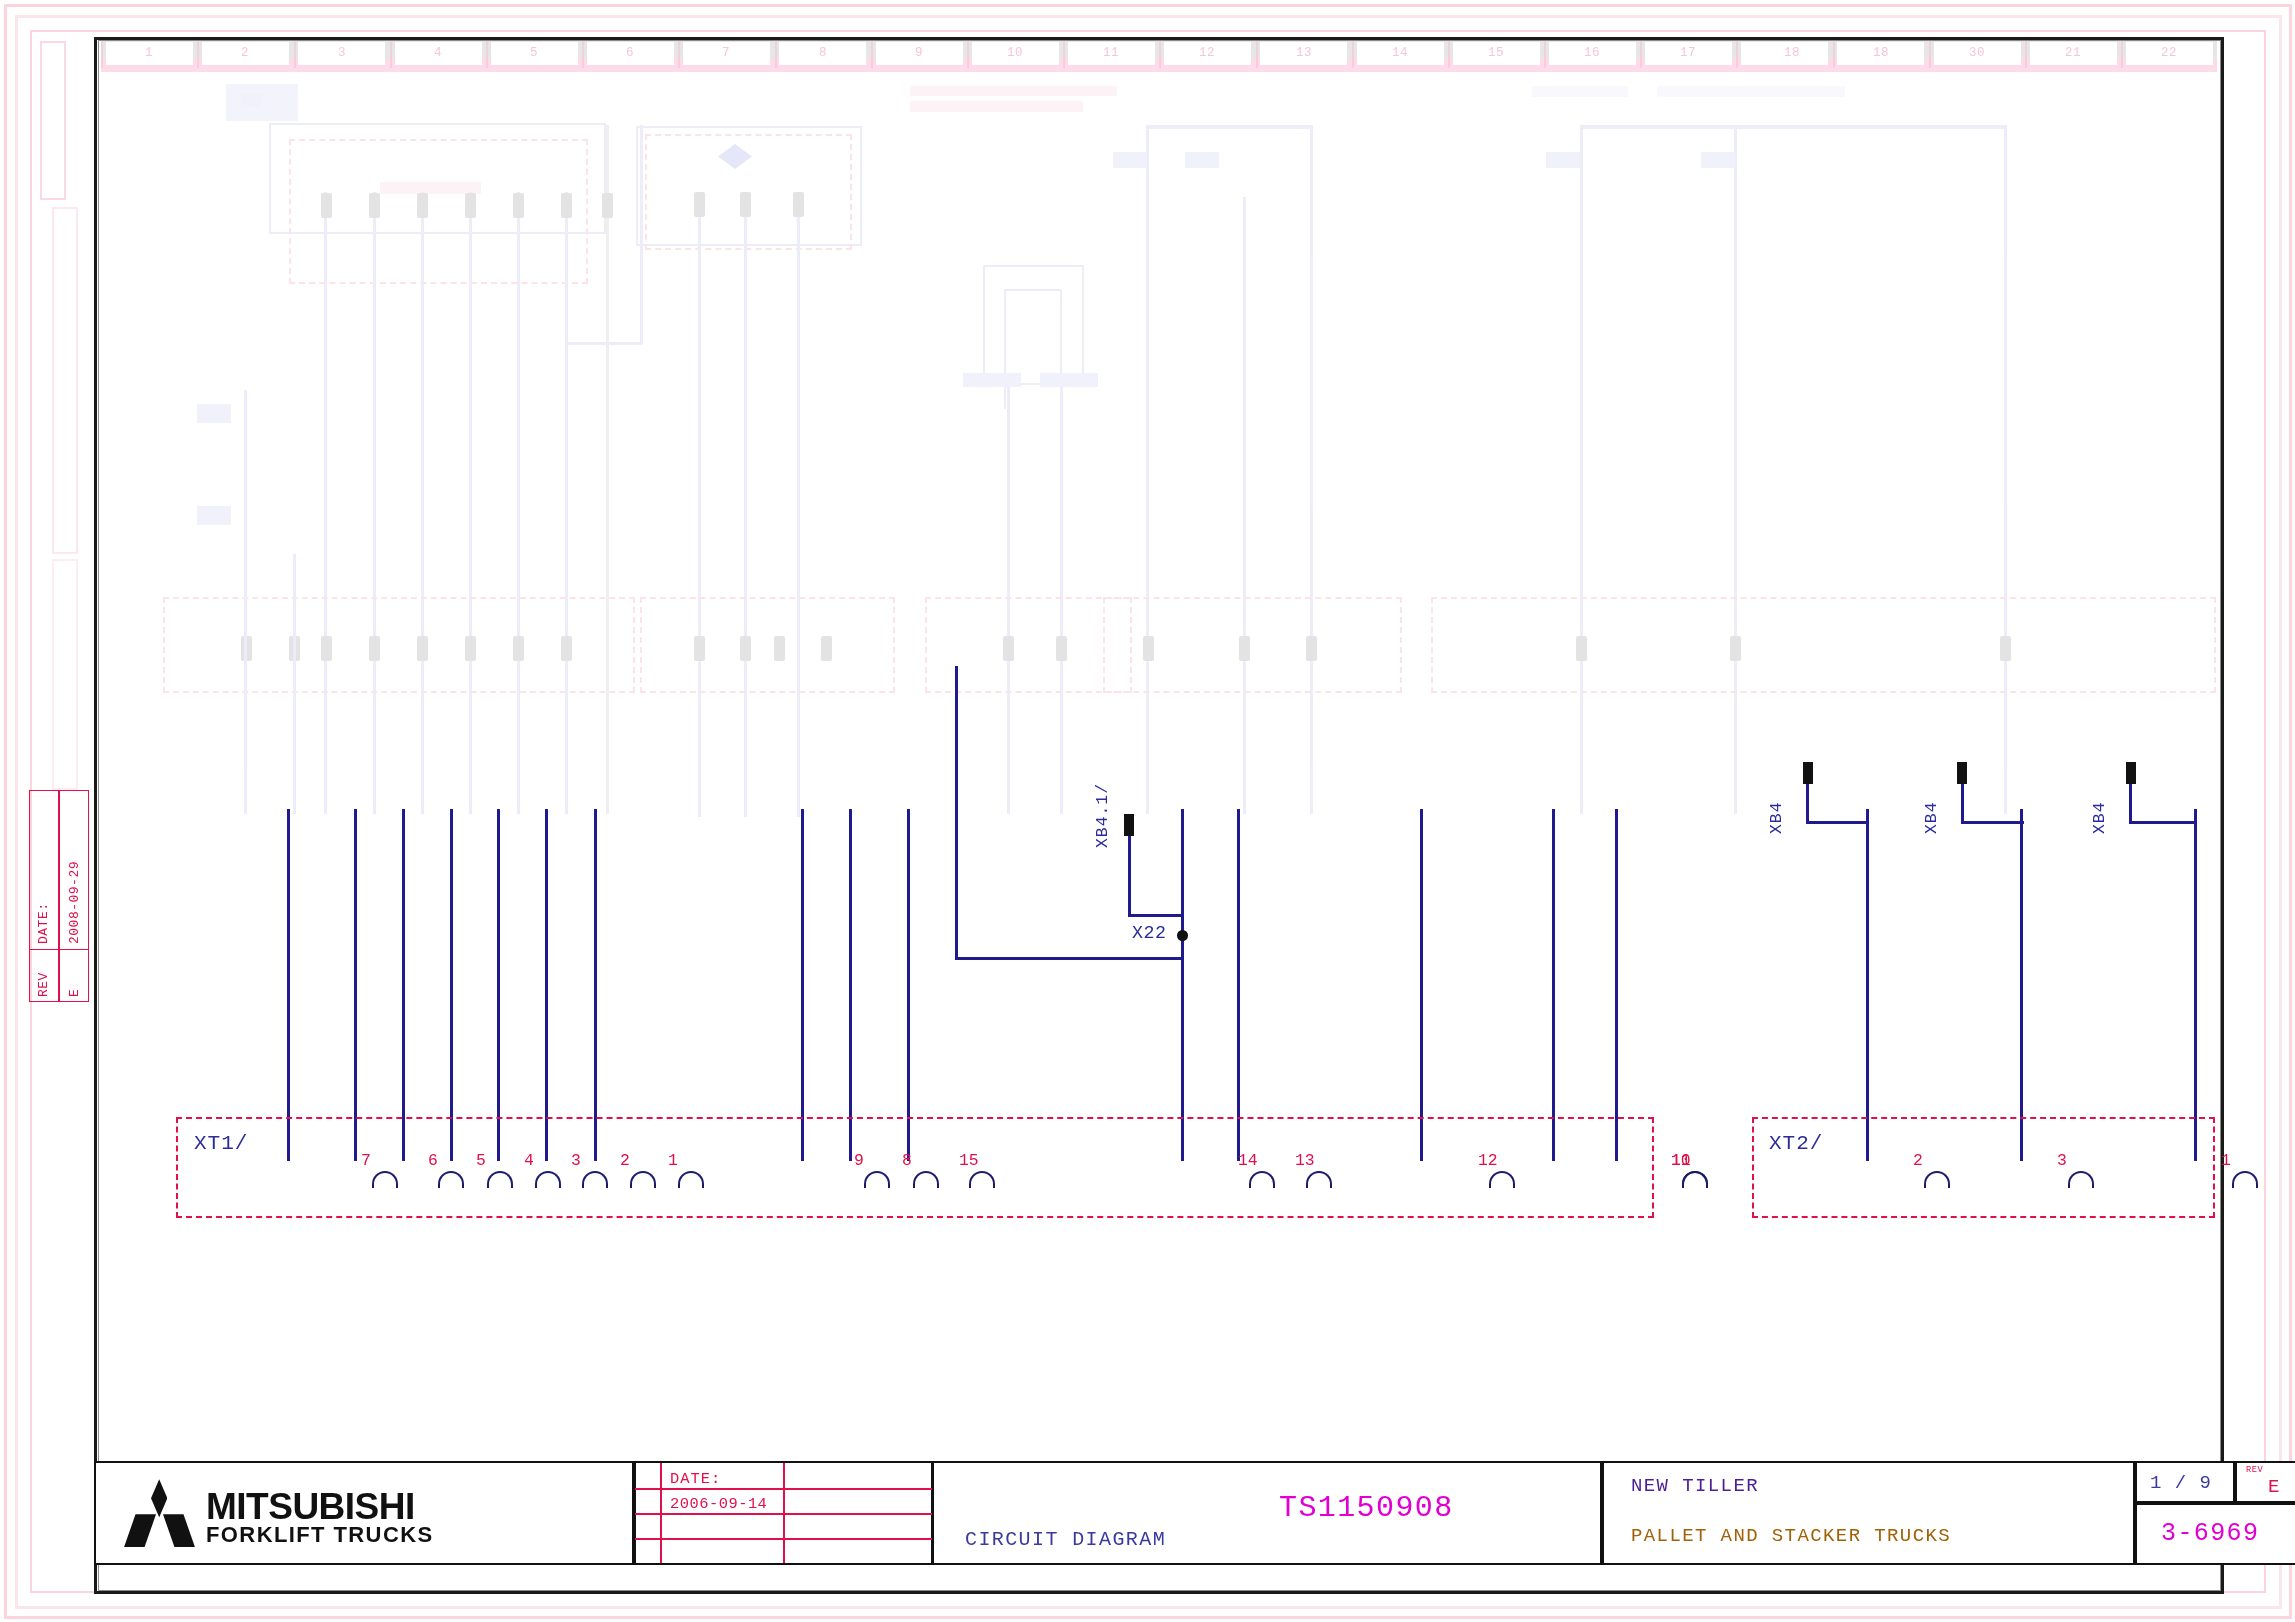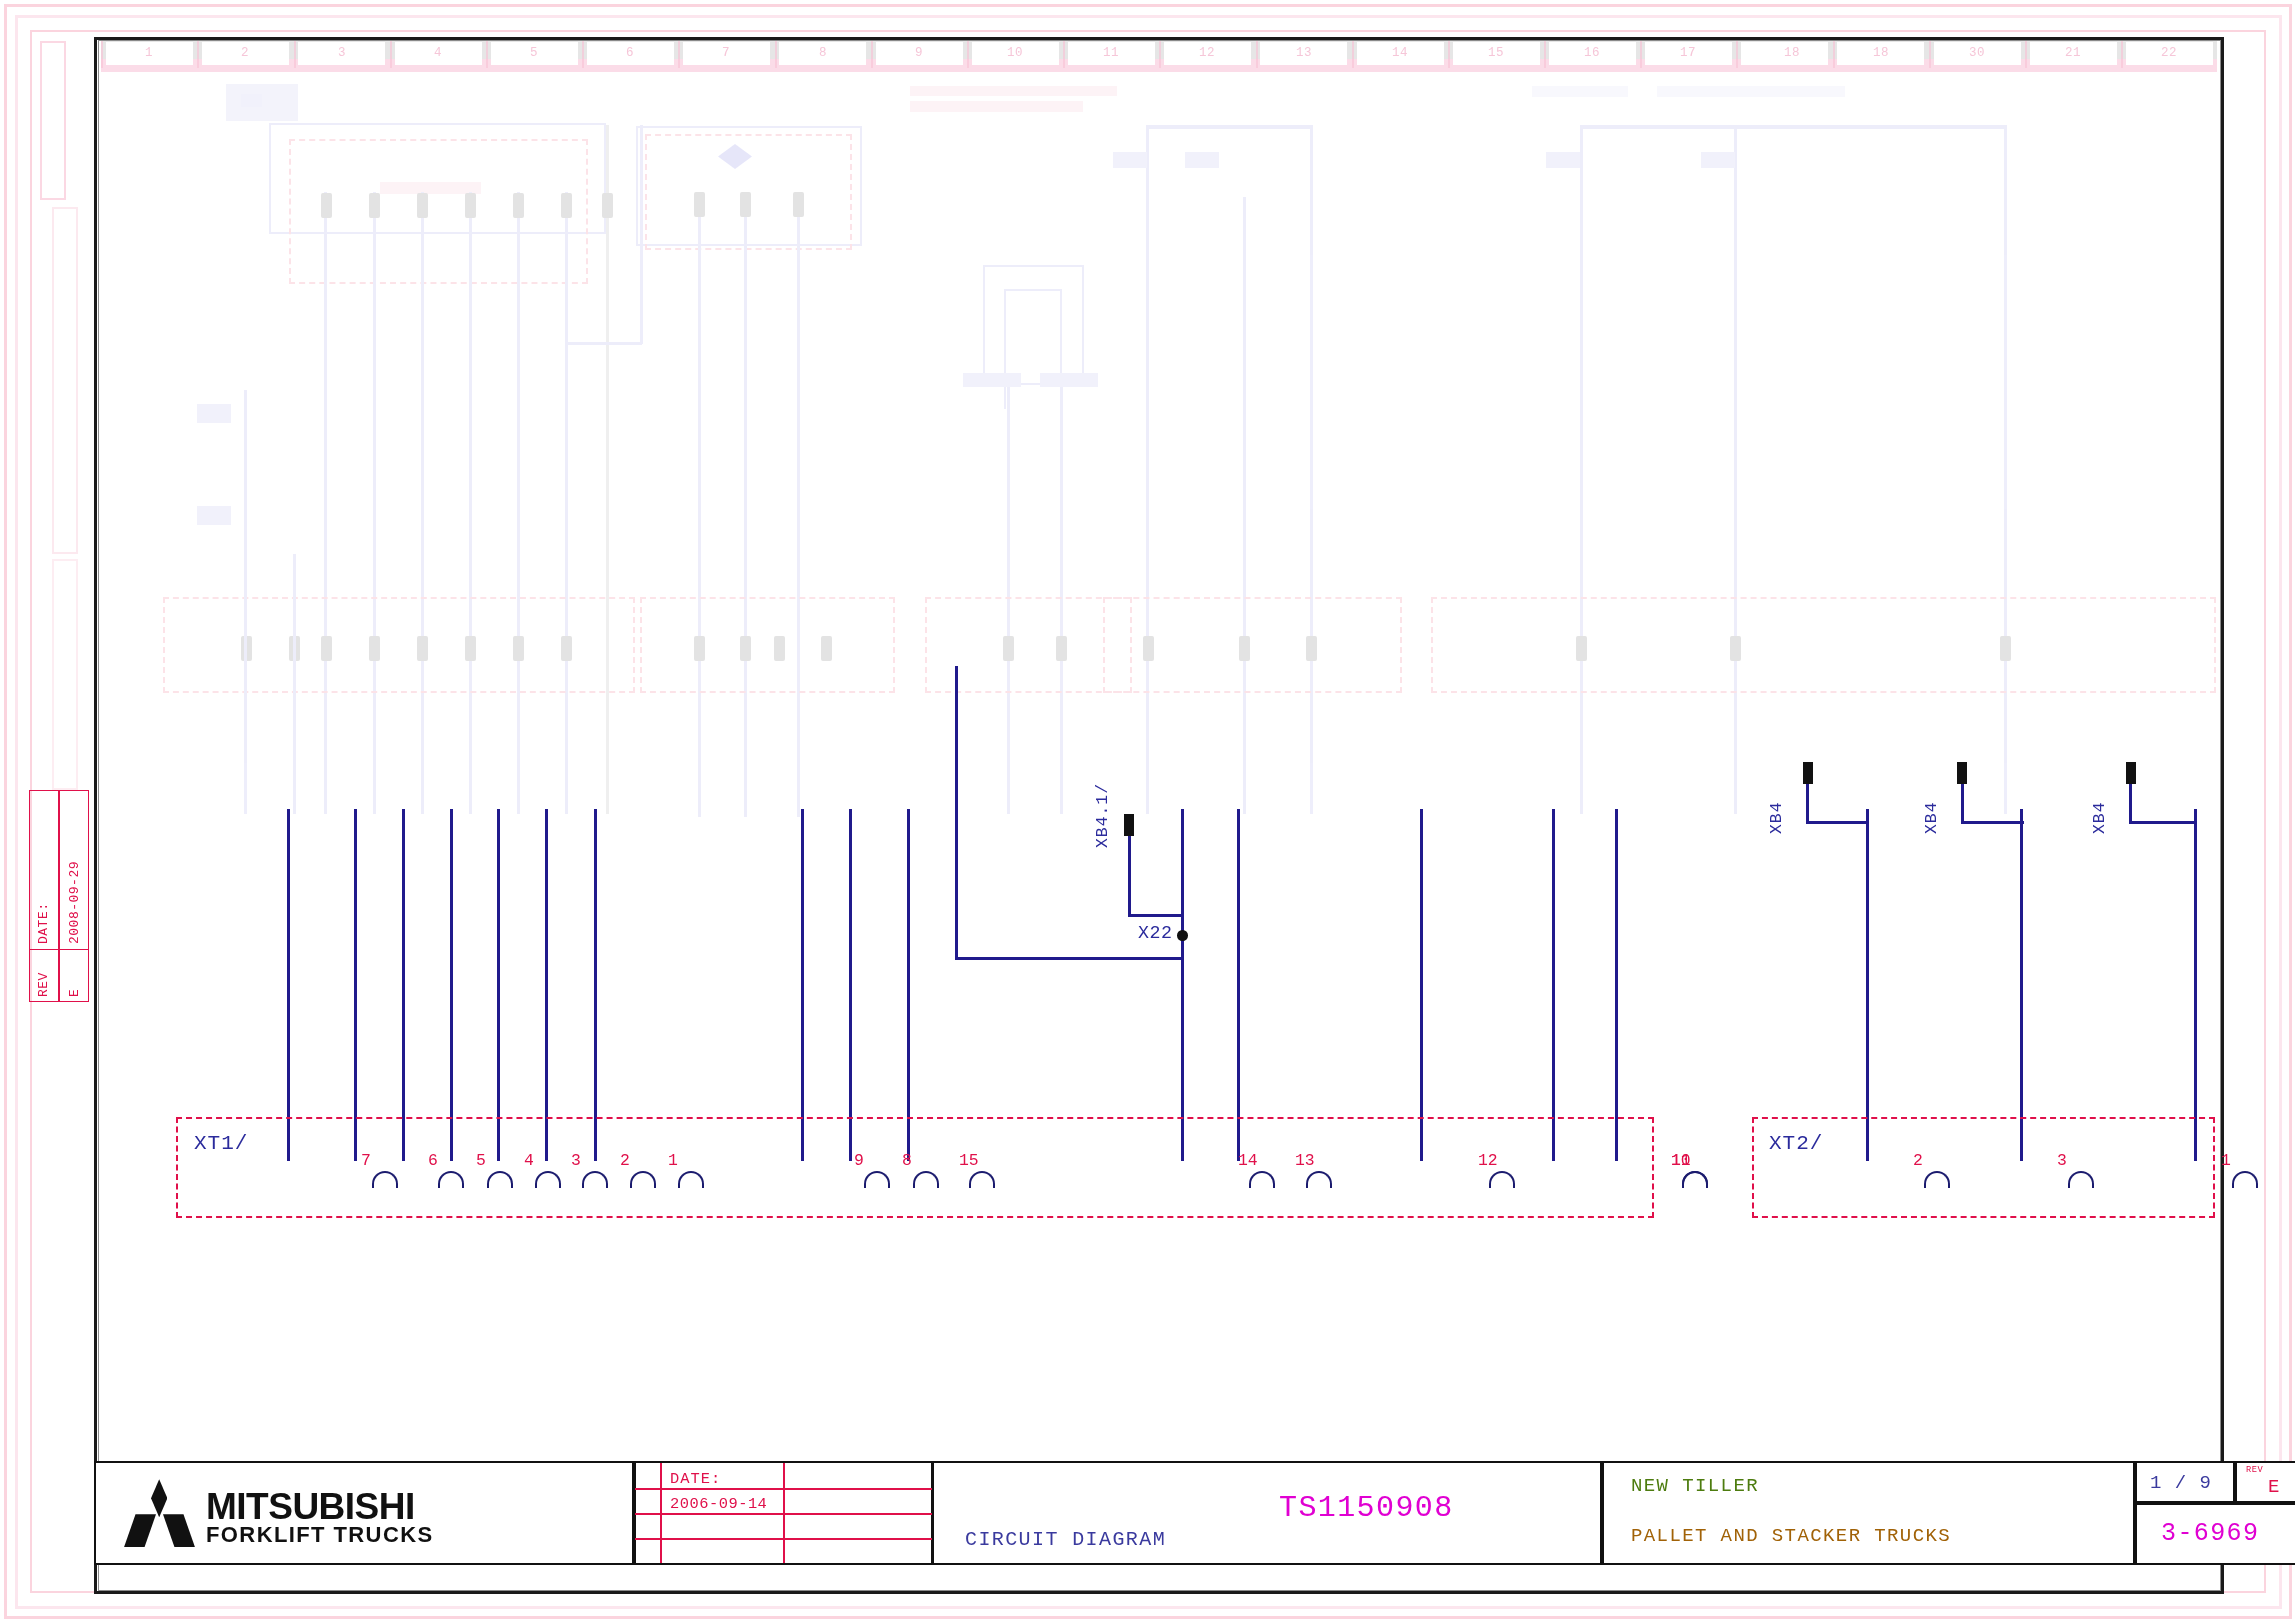--- a/index.html
+++ b/index.html
@@ -283,21 +283,21 @@
   <div class="wire" style="left:1552px;top:809px;height:352px;"></div>
   <div class="wire" style="left:1615px;top:809px;height:352px;"></div>
 
   <div class="wire" style="left:1128px;top:834px;height:82px;"></div>
   <div class="wireh" style="left:1128px;top:914px;width:53px;"></div>
   <div class="wire" style="left:955px;top:666px;height:294px;"></div>
   <div class="wireh" style="left:955px;top:957px;width:226px;"></div>
   <div class="xstub" style="left:1124px;top:814px;"></div>
   <div class="dot" style="left:1177px;top:930px;"></div>
   <div class="vlabel" style="left:1093px;top:848px;">XB4.1/</div>
-  <div class="x22" style="left:1132px;top:923px;margin-left:6px;">X22</div>
+  <div class="x22" style="left:1132px;top:923px;">X22</div>
 
   <div class="xstub" style="left:1803px;top:762px;"></div>
   <div class="wire" style="left:1806px;top:784px;height:40px;"></div>
   <div class="wireh" style="left:1806px;top:821px;width:63px;"></div>
   <div class="wire" style="left:1866px;top:809px;height:352px;"></div>
   <div class="vlabel" style="left:1767px;top:834px;">XB4</div>
 
   <div class="xstub" style="left:1957px;top:762px;"></div>
   <div class="wire" style="left:1961px;top:784px;height:40px;"></div>
   <div class="wireh" style="left:1961px;top:821px;width:63px;"></div>
@@ -388,21 +388,21 @@
     <div class="tbline" style="left:541px;top:52px;width:297px;"></div>
     <div class="tbline" style="left:541px;top:77px;width:297px;"></div>
     <div class="tbtxt" style="left:576px;top:8.7px;font-size:15.4px;color:#e0104a;letter-spacing:1px;">DATE:</div>
     <div class="tbtxt" style="left:576px;top:34px;font-size:15.4px;color:#e0104a;letter-spacing:0.5px;">2006-09-14</div>
 
     <div class="tb" style="left:838px;top:0;width:670px;height:104px;"></div>
     <div class="tbtxt" style="left:33px;top:0;font-size:20px;color:#3a3a9e;letter-spacing:1.4px;position:absolute;left:871px;top:67px;">CIRCUIT DIAGRAM</div>
     <div class="tbtxt" style="left:1185px;top:30px;font-size:30px;color:#e000d2;letter-spacing:1.4px;">TS1150908</div>
 
     <div class="tb" style="left:1508px;top:0;width:533px;height:104px;"></div>
-    <div class="tbtxt" style="left:1537px;top:13.5px;font-size:19px;color:#4d7c0f;letter-spacing:1.4px;">NEW TILLER</div>
+    <div class="tbtxt" style="left:1537px;top:13.5px;font-size:19px;color:#4c1d95;letter-spacing:1.4px;">NEW TILLER</div>
     <div class="tbtxt" style="left:1537px;top:64px;font-size:19px;color:#a16207;letter-spacing:1.4px;">PALLET AND STACKER TRUCKS</div>
 
     <div class="tb" style="left:2041px;top:0;width:100px;height:42px;"></div>
     <div class="tbtxt" style="left:2056px;top:10.6px;font-size:19px;color:#3a3a9e;letter-spacing:1px;">1 / 9</div>
 
     <div class="tb" style="left:2141px;top:0;width:87px;height:42px;"></div>
     <div class="tbtxt" style="left:2152px;top:3.9px;font-size:8.7px;color:#e0104a;letter-spacing:0.5px;">REV</div>
     <div class="tbtxt" style="left:2174px;top:14.5px;font-size:19px;color:#e0104a;">E</div>
 
     <div class="tb" style="left:2041px;top:42px;width:187px;height:62px;"></div>

